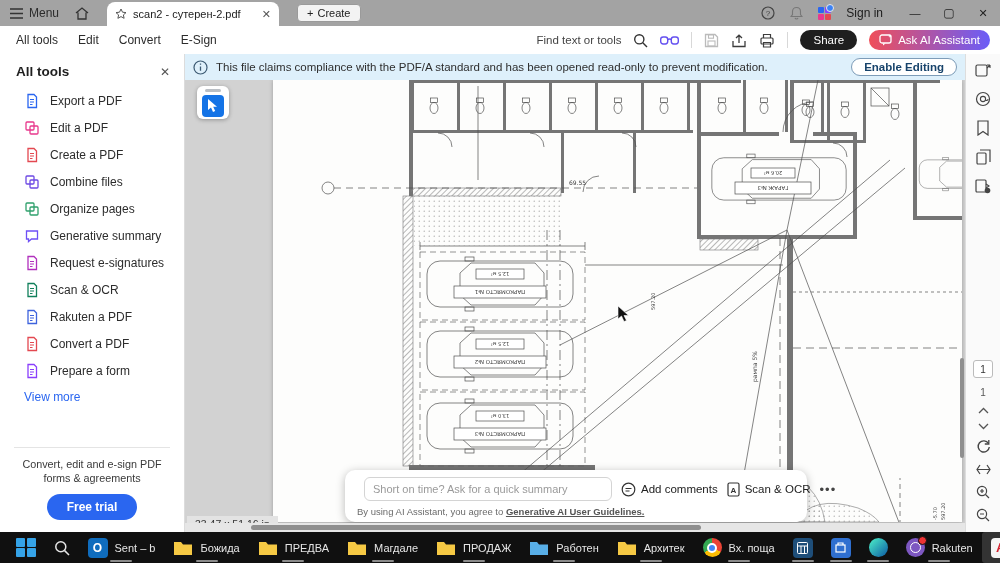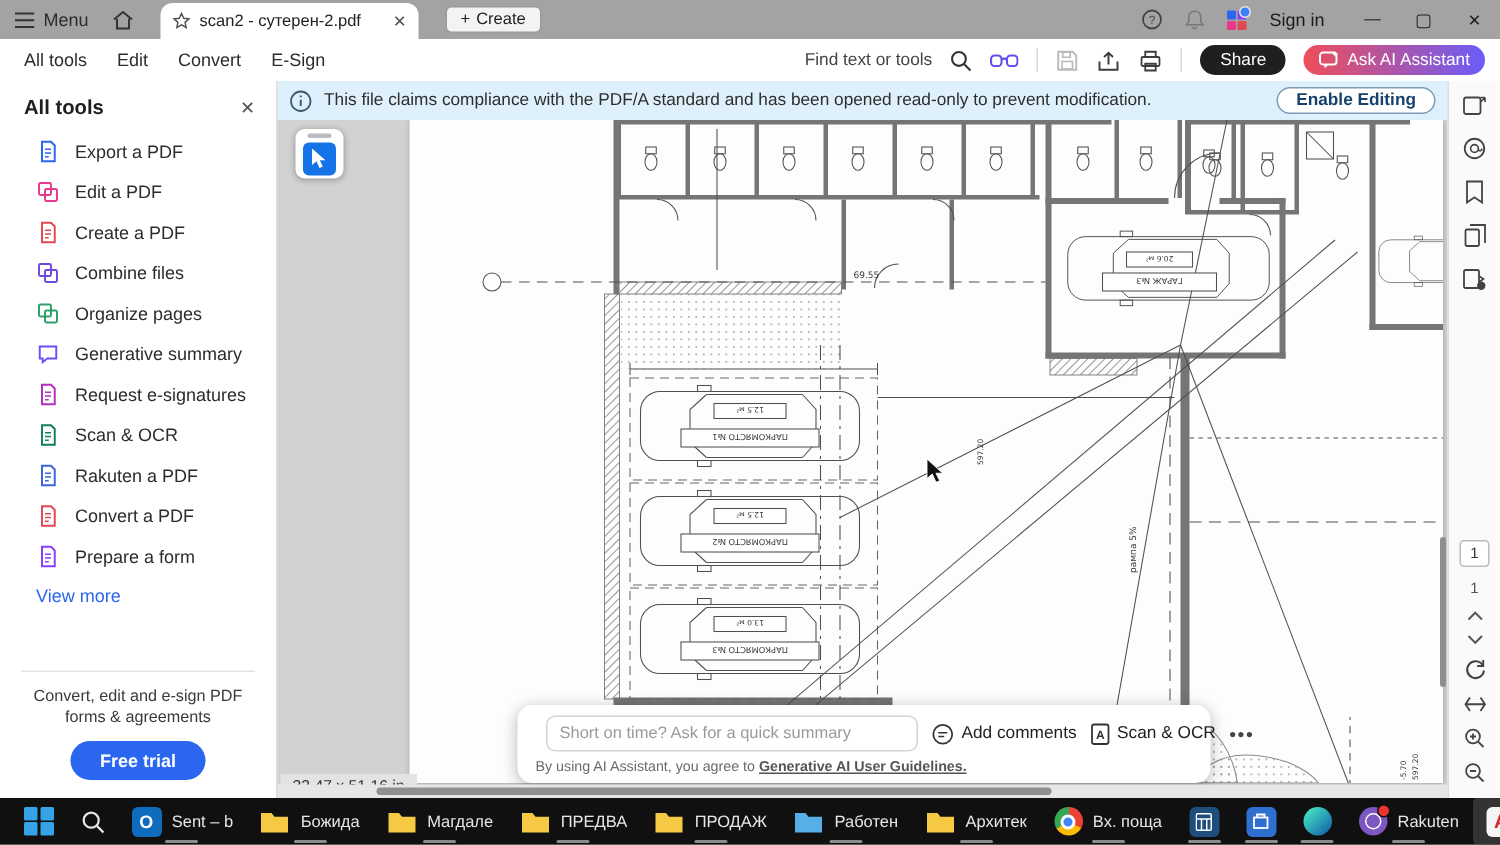--- a/index.html
+++ b/index.html
@@ -592,28 +592,28 @@
       <svg width="20" height="16" viewBox="0 0 20 16">
           <path d="M1 2h7l2 2.5h9V15H1z" fill="#f6c944"></path>
         </svg>
       <span class="lbl">Божида</span>
         <span class="under"></span>
     </div>
     <div class="tk">
       <svg width="20" height="16" viewBox="0 0 20 16">
           <path d="M1 2h7l2 2.5h9V15H1z" fill="#f6c944"></path>
         </svg>
-      <span class="lbl">Магдале</span>
+      <span class="lbl">ПРЕДВА</span>
         <span class="under"></span>
     </div>
     <div class="tk">
       <svg width="20" height="16" viewBox="0 0 20 16">
           <path d="M1 2h7l2 2.5h9V15H1z" fill="#f6c944"></path>
         </svg>
-      <span class="lbl">ПРЕДВА</span>
+      <span class="lbl">Магдале</span>
         <span class="under"></span>
     </div>
     <div class="tk">
       <svg width="20" height="16" viewBox="0 0 20 16">
           <path d="M1 2h7l2 2.5h9V15H1z" fill="#f6c944"></path>
         </svg>
       <span class="lbl">ПРОДАЖ</span>
         <span class="under"></span>
     </div>
     <div class="tk">

